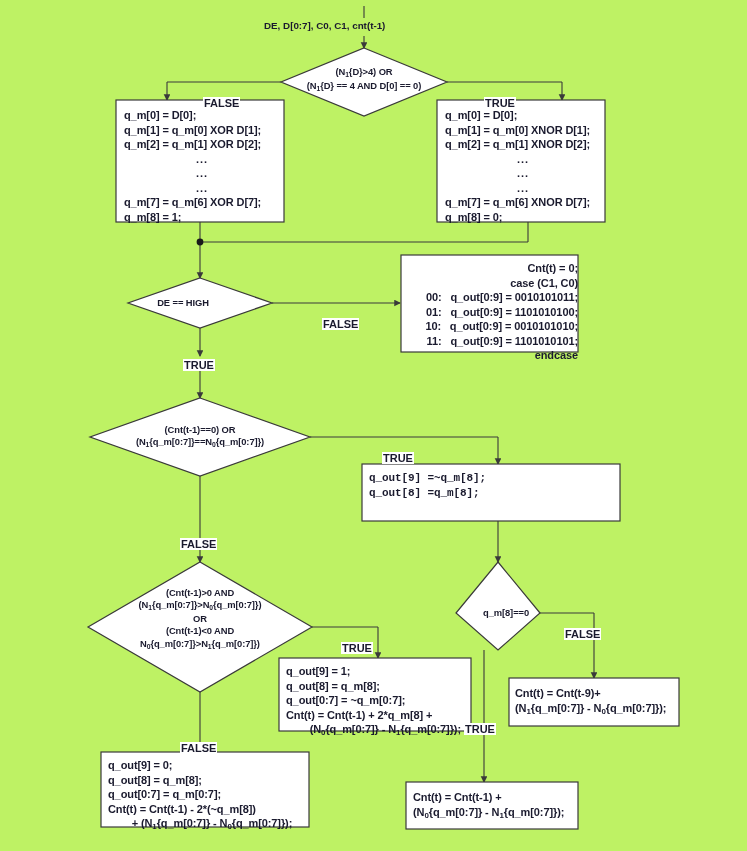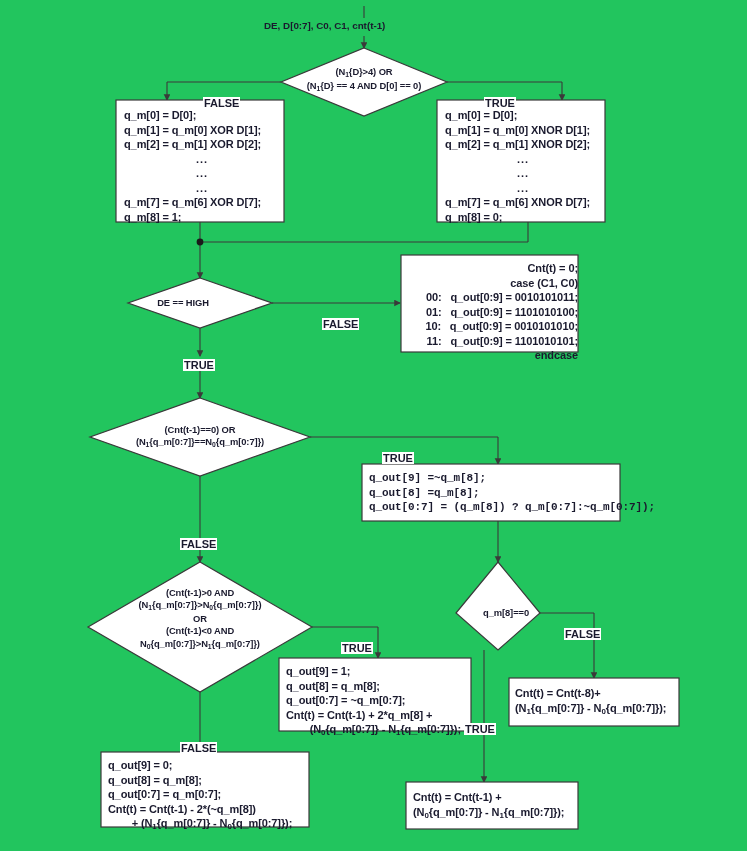--- a/index.html
+++ b/index.html
@@ -4,21 +4,21 @@
 <style>
   html, body {
     margin: 0;
     padding: 0;
     background: #ffffff;
   }
   #canvas {
     position: relative;
     width: 747px;
     height: 851px;
-    background: #22c55e;
+    background: #bef264;
     font-family: "Liberation Sans", sans-serif;
     overflow: hidden;
   }
   svg.layer {
     position: absolute;
     left: 0;
     top: 0;
     width: 747px;
     height: 851px;
     pointer-events: none;
@@ -163,31 +163,31 @@
   <div class="shape-text proc-text" style="left:124px; top:108px; width:156px;"><div>q_m[0] = D[0];</div><div>q_m[1] = q_m[0] XOR D[1];</div><div>q_m[2] = q_m[1] XOR D[2];</div><div class="dots">...</div><div class="dots">...</div><div class="dots">...</div><div>q_m[7] = q_m[6] XOR D[7];</div><div>q_m[8] = 1;</div></div>
 
   <div class="shape-text proc-text" style="left:445px; top:108px; width:156px;"><div>q_m[0] = D[0];</div><div>q_m[1] = q_m[0] XNOR D[1];</div><div>q_m[2] = q_m[1] XNOR D[2];</div><div class="dots">...</div><div class="dots">...</div><div class="dots">...</div><div>q_m[7] = q_m[6] XNOR D[7];</div><div>q_m[8] = 0;</div></div>
 
   <div class="shape-text dec-text" style="left:123px; top:297px; width:120px;"><div>DE == HIGH</div></div>
 
   <div class="shape-text proc-text" style="left:408px; top:261px; width:170px;text-align:right;"><div>Cnt(t) = 0;</div><div>case (C1, C0)</div><div>  00:   q_out[0:9] = 0010101011;</div><div>  01:   q_out[0:9] = 1101010100;</div><div>  10:   q_out[0:9] = 0010101010;</div><div>  11:   q_out[0:9] = 1101010101;</div><div>endcase</div></div>
 
   <div class="shape-text dec-text" style="left:104px; top:424px; width:192px;"><div>(Cnt(t-1)==0) OR</div><div>(N<sub>1</sub>{q_m[0:7]}==N<sub>0</sub>{q_m[0:7]})</div></div>
 
-  <div class="shape-text proc-text" style="left:369px; top:471px; width:248px;font-family:Liberation Mono, monospace;"><div>q_out[9] =~q_m[8];</div><div>q_out[8] =q_m[8];</div><div>q_out[0:7] = (q_m[8]) <b>?</b> q_m[0:7]:~q_m[0:7]);</div></div>
+  <div class="shape-text proc-text" style="left:369px; top:471px; width:248px;font-family:Liberation Mono, monospace;"><div>q_out[9] =~q_m[8];</div><div>q_out[8] =q_m[8];</div></div>
 
   <div class="shape-text dec-text" style="left:100px; top:587px; width:200px;"><div>(Cnt(t-1)&gt;0 AND</div><div>(N<sub>1</sub>{q_m[0:7]}&gt;N<sub>0</sub>{q_m[0:7]})</div><div>OR</div><div>(Cnt(t-1)&lt;0 AND</div><div>N<sub>0</sub>{q_m[0:7]}&gt;N<sub>1</sub>{q_m[0:7]})</div></div>
 
   <div class="shape-text dec-text" style="left:458px; top:607px; width:96px;"><div>q_m[8]==0</div></div>
 
   <div class="shape-text proc-text" style="left:286px; top:664px; width:182px;"><div>q_out[9] = 1;</div><div>q_out[8] = q_m[8];</div><div>q_out[0:7] = ~q_m[0:7];</div><div>Cnt(t) = Cnt(t-1) + 2*q_m[8] +</div><div>        (N<sub>0</sub>{q_m[0:7]} - N<sub>1</sub>{q_m[0:7]});</div></div>
 
   <div class="shape-text proc-text" style="left:108px; top:758px; width:198px;"><div>q_out[9] = 0;</div><div>q_out[8] = q_m[8];</div><div>q_out[0:7] = q_m[0:7];</div><div>Cnt(t) = Cnt(t-1) - 2*(~q_m[8])</div><div>        + (N<sub>1</sub>{q_m[0:7]} - N<sub>0</sub>{q_m[0:7]});</div></div>
 
-  <div class="shape-text proc-text" style="left:515px; top:686px; width:162px;"><div>Cnt(t) = Cnt(t-8)+</div><div>(N<sub>1</sub>{q_m[0:7]} - N<sub>0</sub>{q_m[0:7]});</div></div>
+  <div class="shape-text proc-text" style="left:515px; top:686px; width:162px;"><div>Cnt(t) = Cnt(t-9)+</div><div>(N<sub>1</sub>{q_m[0:7]} - N<sub>0</sub>{q_m[0:7]});</div></div>
 
   <div class="shape-text proc-text" style="left:413px; top:790px; width:164px;"><div>Cnt(t) = Cnt(t-1) +</div><div>(N<sub>0</sub>{q_m[0:7]} - N<sub>1</sub>{q_m[0:7]});</div></div>
 
   <div class="edge-label" style="left:203px; top:74px;">FALSE</div>
   <div class="edge-label" style="left:484px; top:74px;">TRUE</div>
   <div class="edge-label" style="left:322px; top:295px;">FALSE</div>
   <div class="edge-label" style="left:183px; top:336px;">TRUE</div>
   <div class="edge-label" style="left:382px; top:429px;">TRUE</div>
   <div class="edge-label" style="left:180px; top:515px;">FALSE</div>
   <div class="edge-label" style="left:341px; top:619px;">TRUE</div>

